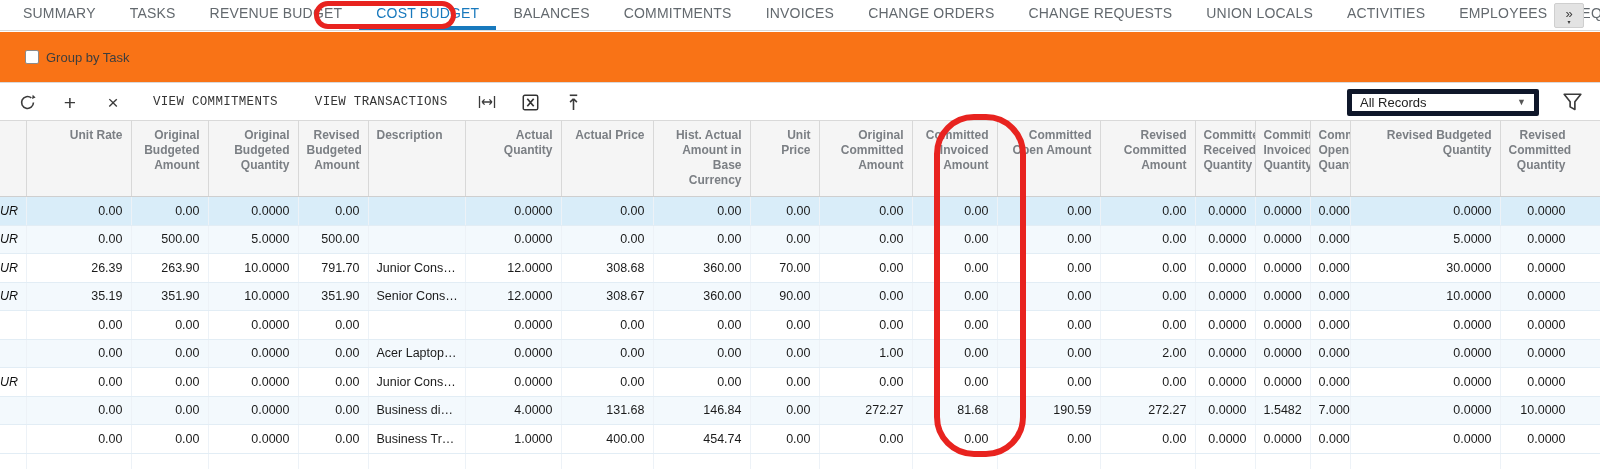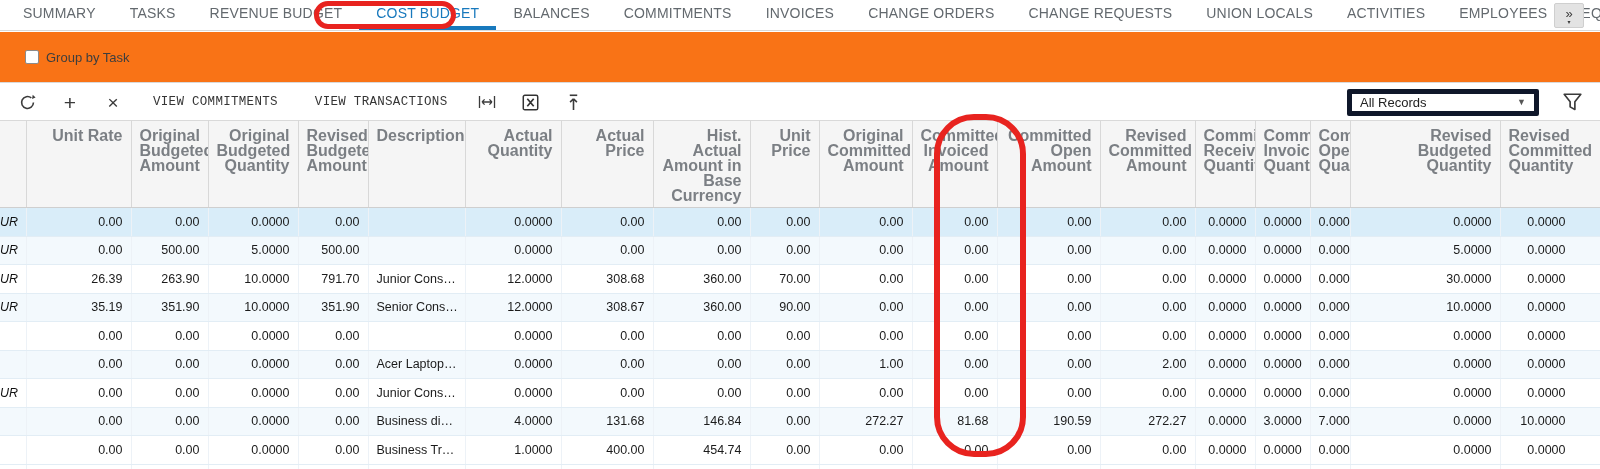--- a/index.html
+++ b/index.html
@@ -55,21 +55,21 @@
   .tb-right{margin-left:auto;display:flex;align-items:center;}
   .records-select{width:192px;height:27px;border:5px solid #0f172a;border-radius:2px;
     display:flex;align-items:center;padding:0 8px;font-size:13px;color:#222;
     background:#fff;cursor:pointer;}
   .records-select .caret{margin-left:auto;font-size:9px;color:#555;}
   .funnel-btn{margin-left:22px;cursor:pointer;background:none;border:none;padding:2px;}
 
   
   .gridwrap{position:absolute;left:0;top:120px;width:1600px;height:349px;overflow:hidden;}
   table{table-layout:fixed;border-collapse:collapse;width:1600px;}
-  thead th{background:var(--header-bg);color:var(--header-text);font-size:16px;
+  thead th{background:var(--header-bg);color:var(--header-text);font-size:12px;
     font-weight:bold;vertical-align:top;padding:7px 8px 4px 8px;height:76px;
     border-right:1px solid #d8d8d8;border-bottom:1px solid #cfcfcf;
     border-top:1px solid var(--line);overflow:hidden;cursor:pointer;line-height:15px;}
   thead th.right{text-align:right;}
   thead th.left{text-align:left;}
   tbody td{font-size:12.5px;color:#1b1b1b;height:28.5px;padding:0 8px;
     border-right:1px solid var(--body-colline);border-bottom:1px solid var(--body-line);
     overflow:hidden;white-space:nowrap;cursor:default;}
   tbody td.right{text-align:right;}
   tbody td.left{text-align:left;}
@@ -366,21 +366,21 @@
             <td class="left">Business di…</td>
             <td class="right">4.0000</td>
             <td class="right">131.68</td>
             <td class="right">146.84</td>
             <td class="right">0.00</td>
             <td class="right">272.27</td>
             <td class="right">81.68</td>
             <td class="right">190.59</td>
             <td class="right">272.27</td>
             <td class="right">0.0000</td>
-            <td class="right">3.0000</td>
+            <td class="right">1.5482</td>
             <td class="right">7.0000</td>
             <td class="right">0.0000</td>
             <td class="right lastcol">10.0000</td>
           </tr>
           <tr>
             <td class="left uom"></td>
             <td class="right">0.00</td>
             <td class="right">0.00</td>
             <td class="right">0.0000</td>
             <td class="right">0.00</td>

